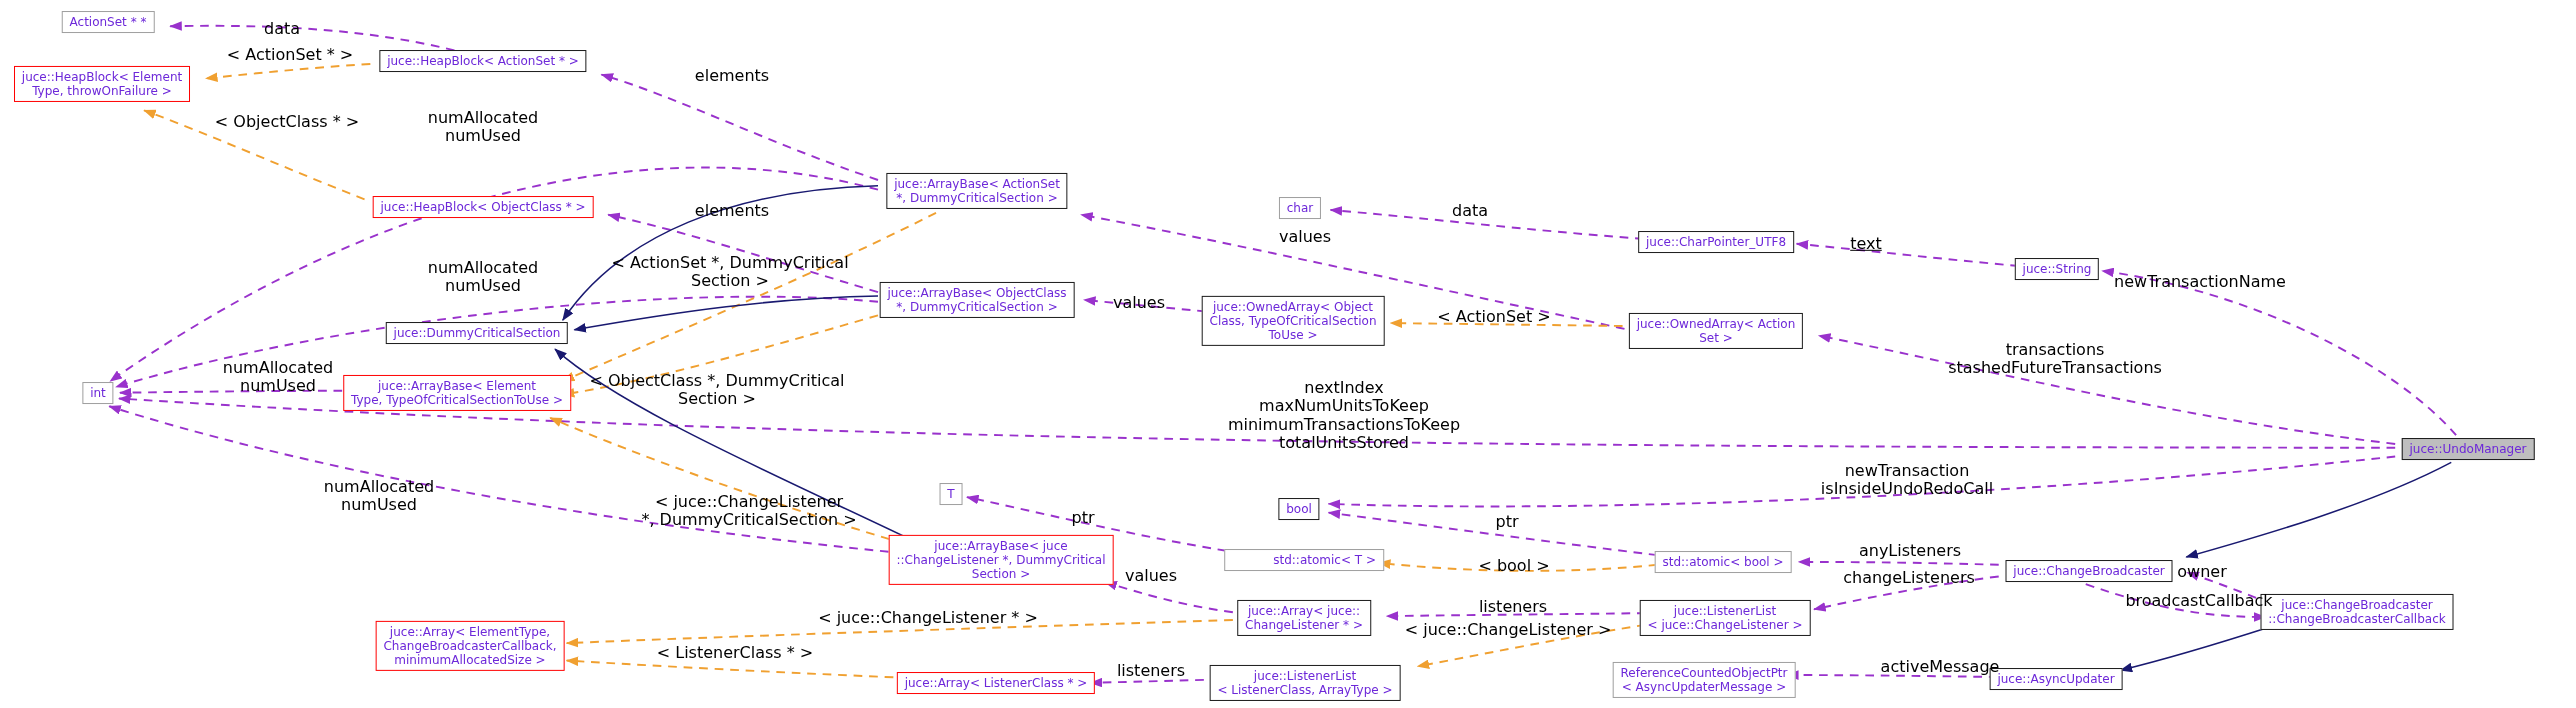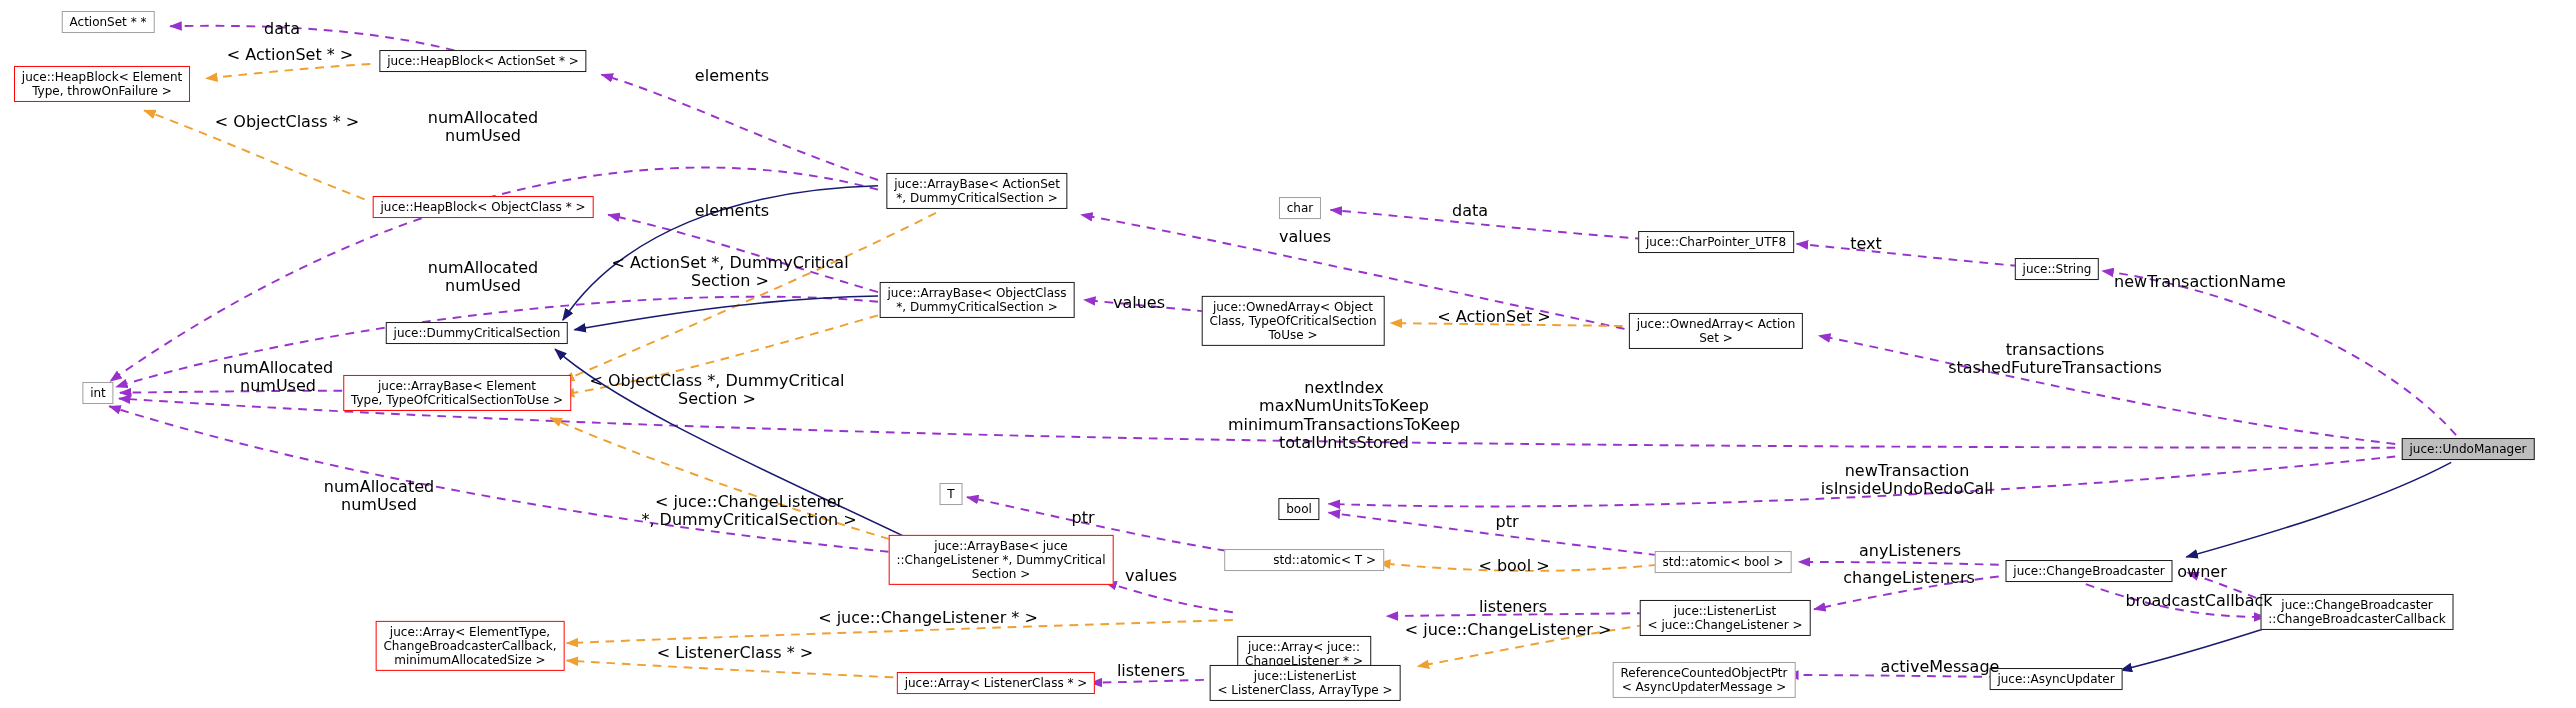--- a/index.html
+++ b/index.html
@@ -1,21 +1,21 @@
 <!DOCTYPE html>
 <html><head>
 <meta charset="utf-8">
 <style>
   html,body{margin:0;padding:0;background:#ffffff;}
   #diagram{position:relative;width:2576px;height:709px;background:#ffffff;
            font-family:"DejaVu Sans","Liberation Sans",sans-serif;overflow:hidden;}
   #edges-svg{position:absolute;left:0;top:0;width:2576px;height:709px;}
   .node{position:absolute;transform:translate(-50%,-50%);background:#ffffff;
         padding:2.9px 6.8px;text-align:center;font-size:12px;line-height:1.18;
-        color:#000000;white-space:nowrap;z-index:2;}
+        color:#6d28d9;white-space:nowrap;z-index:2;}
   .edge-label{position:absolute;transform:translate(-50%,-50%);text-align:center;
         font-size:16px;line-height:1.15;color:#000;white-space:nowrap;z-index:3;}
 </style>
 </head>
 <body>
 
 <div id="diagram">
   <svg id="edges-svg" xmlns="http://www.w3.org/2000/svg" viewBox="0 0 2664 733" width="2576" height="709">
     <defs id="arrow-defs">
         <marker id="arrow-use" markerWidth="13" markerHeight="10" refX="12" refY="5" orient="auto" markerUnits="userSpaceOnUse">
@@ -102,21 +102,21 @@
     </div>
     <div class="edge-label" style="left: 1139px; top: 303px;">
       <div>values</div>
     </div>
     <div class="edge-label" style="left: 1305px; top: 237px;">
       <div>values</div>
     </div>
     <div class="edge-label" style="left: 1470px; top: 211px;">
       <div>data</div>
     </div>
-    <div class="edge-label" style="left: 1866px; top: 244px;">
+    <div class="edge-label" style="left: 1866px; top: 244px; text-decoration: underline;">
       <div>text</div>
     </div>
     <div class="edge-label" style="left: 2200px; top: 282px;">
       <div>newTransactionName</div>
     </div>
     <div class="edge-label" style="left: 2055px; top: 359px;">
       <div>transactions</div>
       <div>stashedFutureTransactions</div>
     </div>
     <div class="edge-label" style="left: 1907px; top: 480px;">
@@ -248,21 +248,21 @@
       <div>std::atomic&lt; T &gt;</div>
     </div>
     <div class="node" style="left: 1723px; top: 562px; border: 1.5px solid rgb(158, 158, 158); background: rgb(255, 255, 255);">
       <div>std::atomic&lt; bool &gt;</div>
     </div>
     <div class="node" style="left: 1001px; top: 560px; border: 1.5px solid rgb(255, 0, 0); background: rgb(255, 255, 255);">
       <div>juce::ArrayBase&lt; juce</div>
       <div>::ChangeListener *, DummyCritical</div>
       <div>Section &gt;</div>
     </div>
-    <div class="node" style="left: 1304px; top: 618px; border: 1.5px solid rgb(26, 26, 26); background: rgb(255, 255, 255); margin-top: 36px;">
+    <div class="node" style="left: 1304px; top: 618px; border: 1.5px solid rgb(26, 26, 26); background: rgb(255, 255, 255);">
       <div>juce::Array&lt; juce::</div>
       <div>ChangeListener * &gt;</div>
     </div>
     <div class="node" style="left: 1725px; top: 618px; border: 1.5px solid rgb(26, 26, 26); background: rgb(255, 255, 255);">
       <div>juce::ListenerList</div>
       <div>&lt; juce::ChangeListener &gt;</div>
     </div>
     <div class="node" style="left: 2089px; top: 571px; border: 1.5px solid rgb(26, 26, 26); background: rgb(255, 255, 255);">
       <div>juce::ChangeBroadcaster</div>
     </div>

